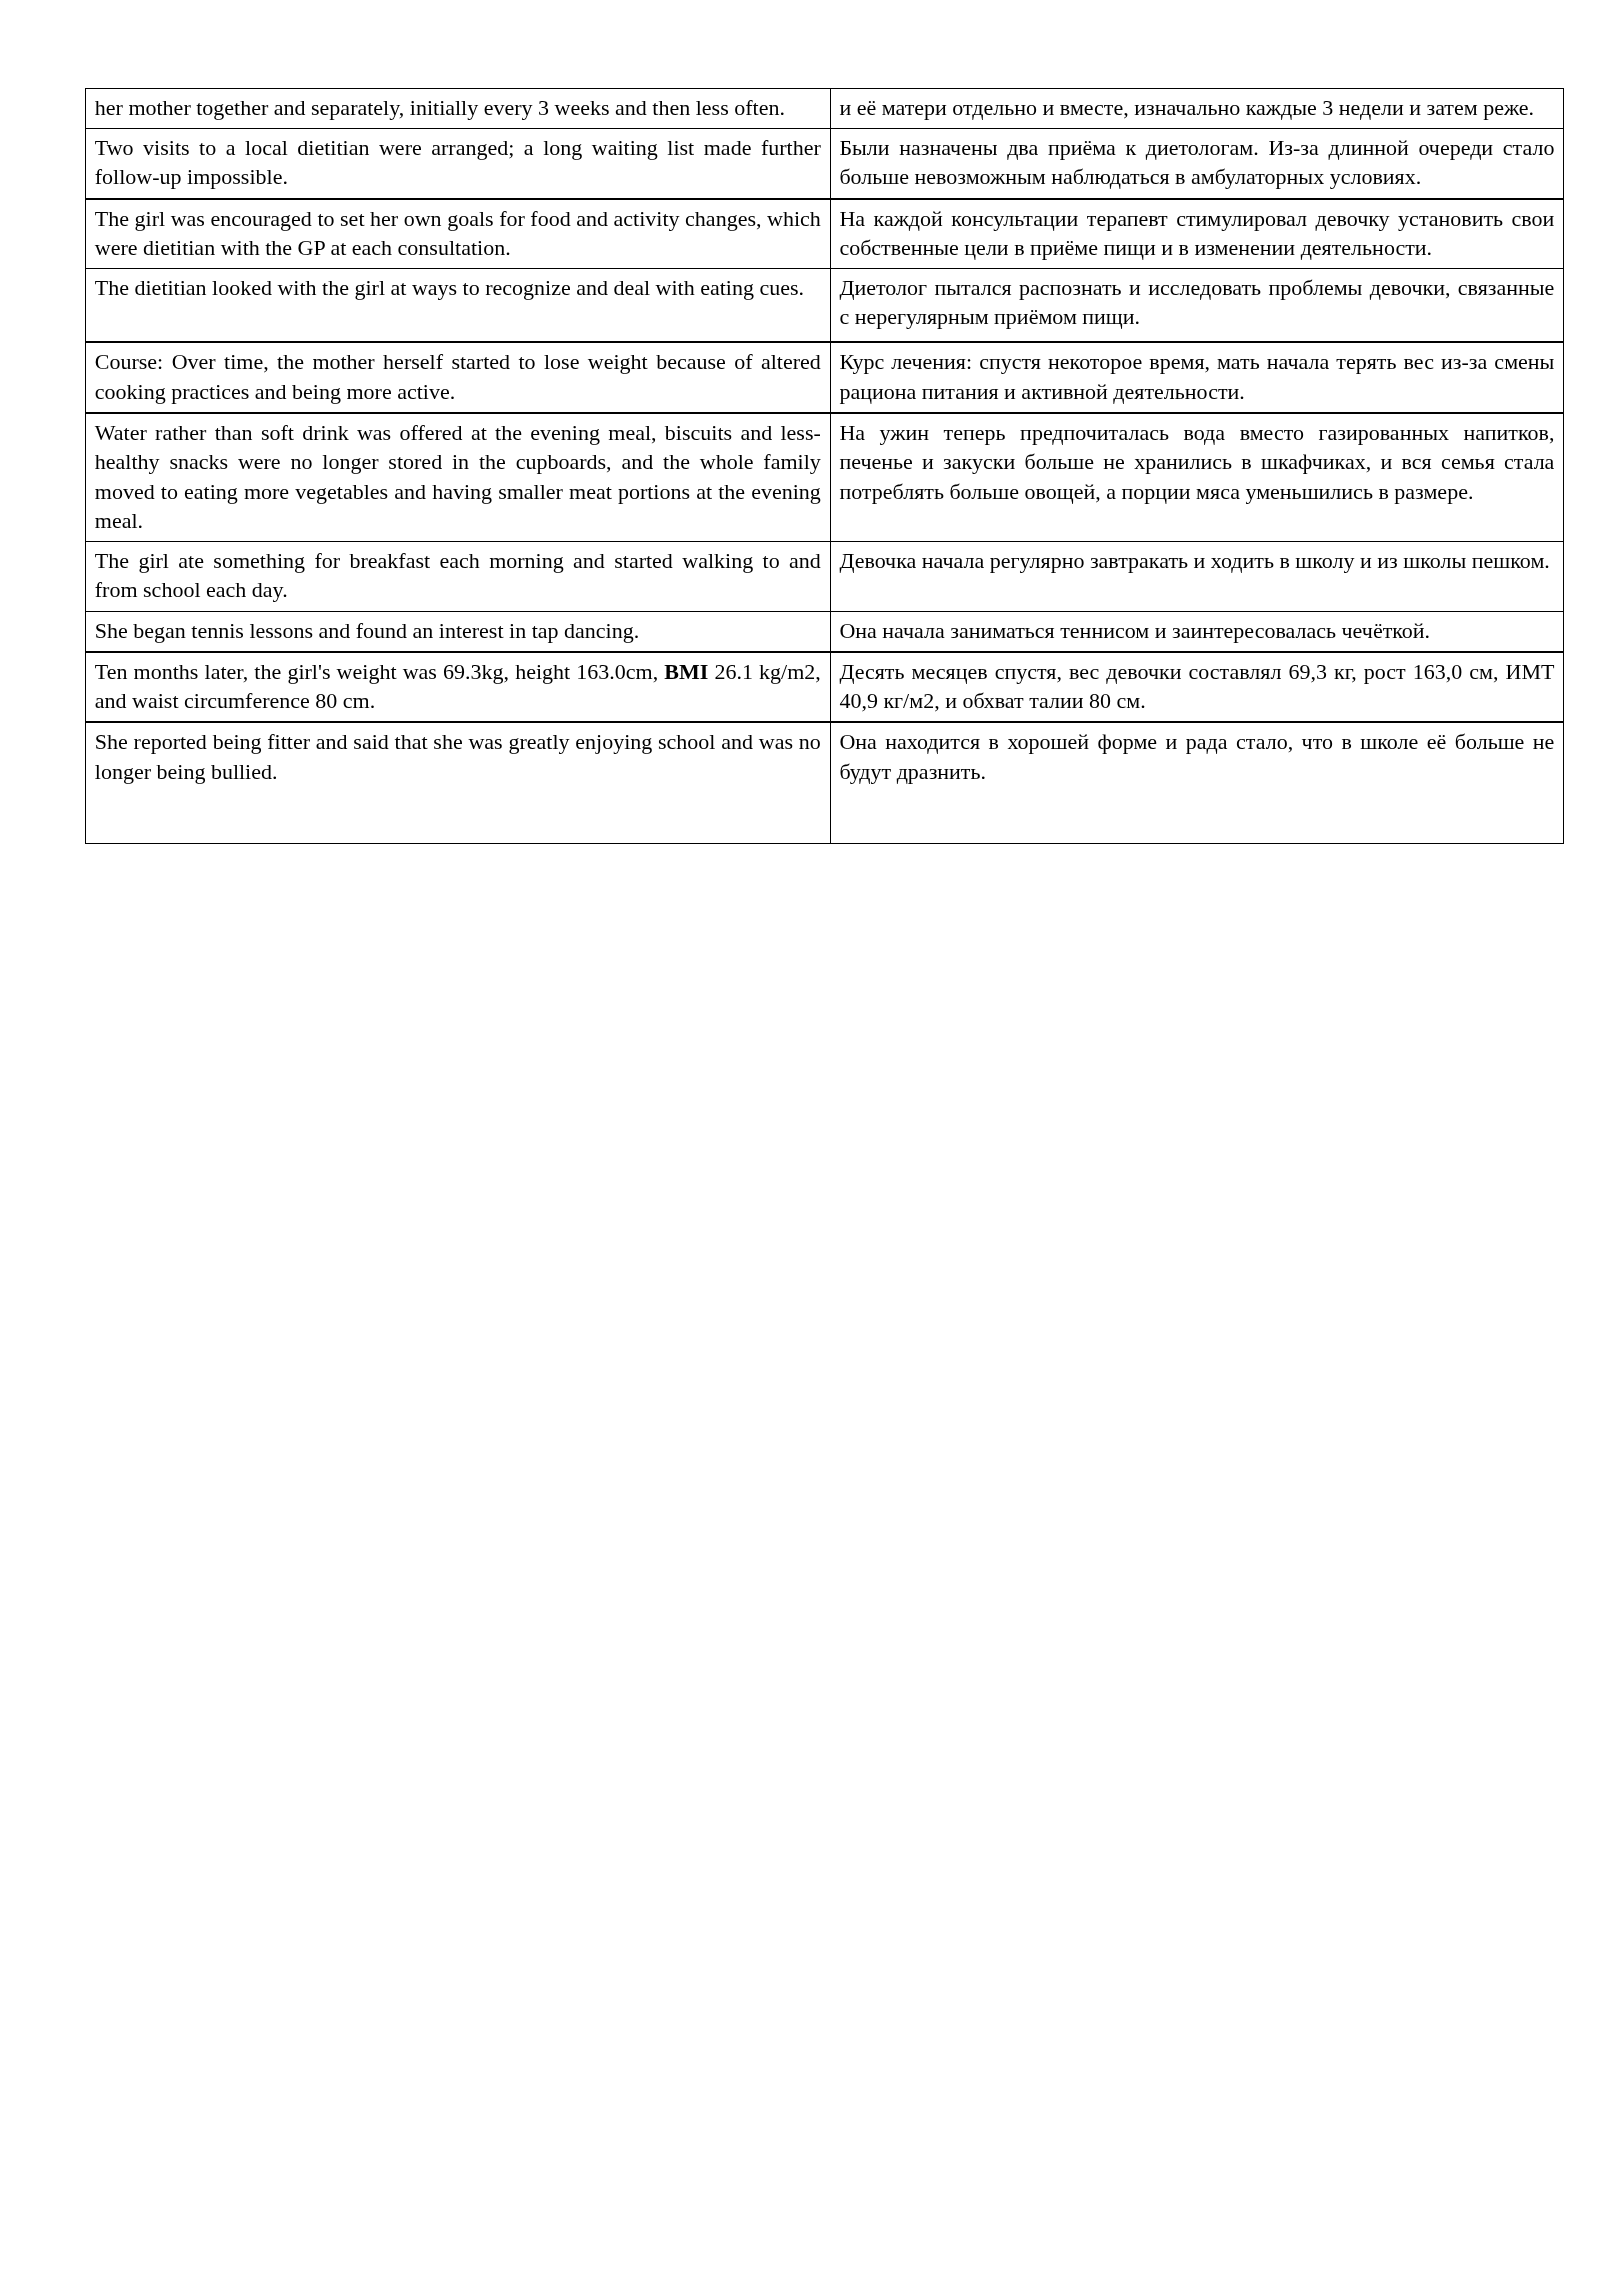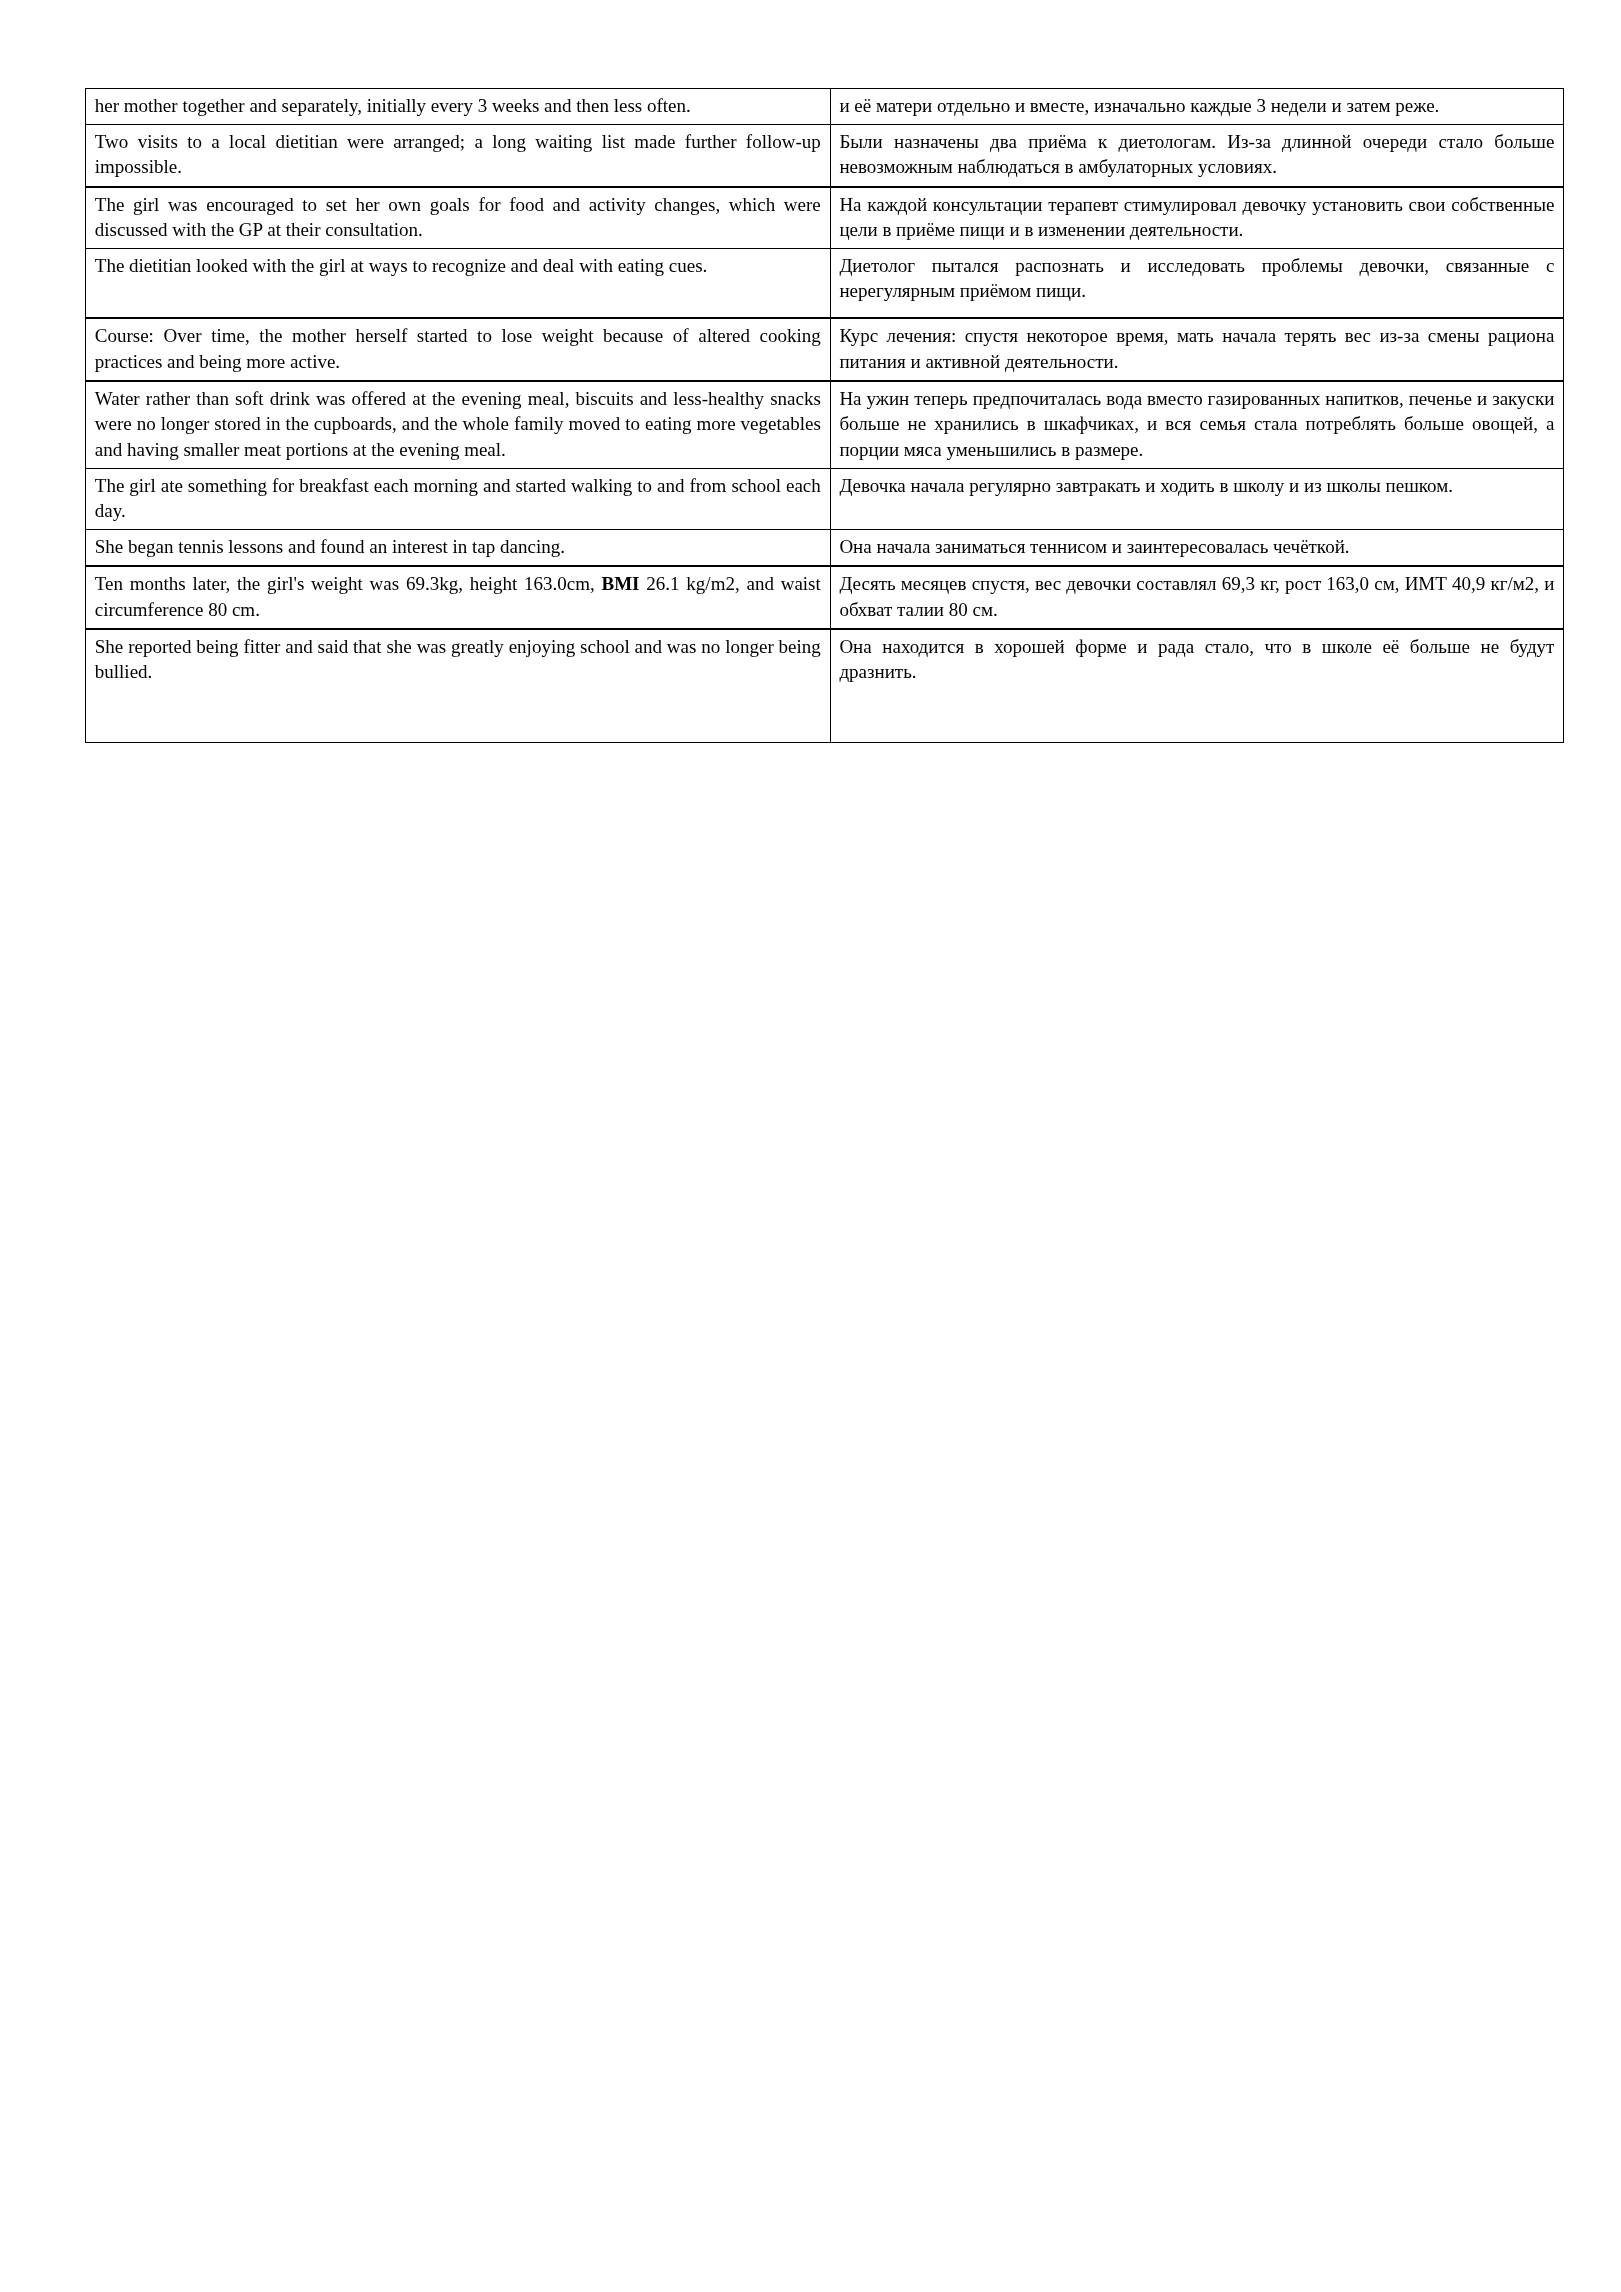--- a/index.html
+++ b/index.html
@@ -26,21 +26,21 @@
     left: 85px;
     top: 88px;
     width: 1441px;
     border-collapse: collapse;
     table-layout: fixed;
   }
   .doc-table td {
     border: 1px solid #000000;
     vertical-align: top;
     padding: 3.9px 8.8px 5.9px 8.8px;
-    font-size: 19px;
+    font-size: 22px;
     line-height: 1.335;
     text-align: justify;
     text-justify: inter-word;
     hyphens: none;
     word-spacing: 0px;
   }
   .col-en { width: 726px; }
   .col-ru { width: 715px; }
   td.thick-top { border-top-width: 2.9px; }
   td.pad-bottom-1 { padding-bottom: 39px; }
@@ -71,21 +71,21 @@
         <td class="col-en">
           <span class="cell-text last-line-left">Two visits to a local dietitian were arranged; a long waiting list made further follow-up impossible.</span>
         </td>
         <td class="col-ru">
           <span class="cell-text last-line-left">Были назначены два приёма к диетологам. Из-за длинной очереди стало больше невозможным наблюдаться в амбулаторных условиях.</span>
         </td>
       </tr>
 
       <tr>
         <td class="col-en thick-top">
-          <span class="cell-text last-line-left">The girl was encouraged to set her own goals for food and activity changes, which were discussed with the GP at their consultation.</span>
+          <span class="cell-text last-line-left">The girl was encouraged to set her own goals for food and activity changes, which were dietitian with the GP at each consultation.</span>
         </td>
         <td class="col-ru thick-top">
           <span class="cell-text last-line-left">На каждой консультации терапевт стимулировал девочку установить свои собственные цели в приёме пищи и  в изменении деятельности.</span>
         </td>
       </tr>
 
 
       <tr>
         <td class="col-en pad-bottom-1">
           <span class="cell-text last-line-left">The dietitian looked with the girl at ways to recognize and deal with eating cues.</span>

